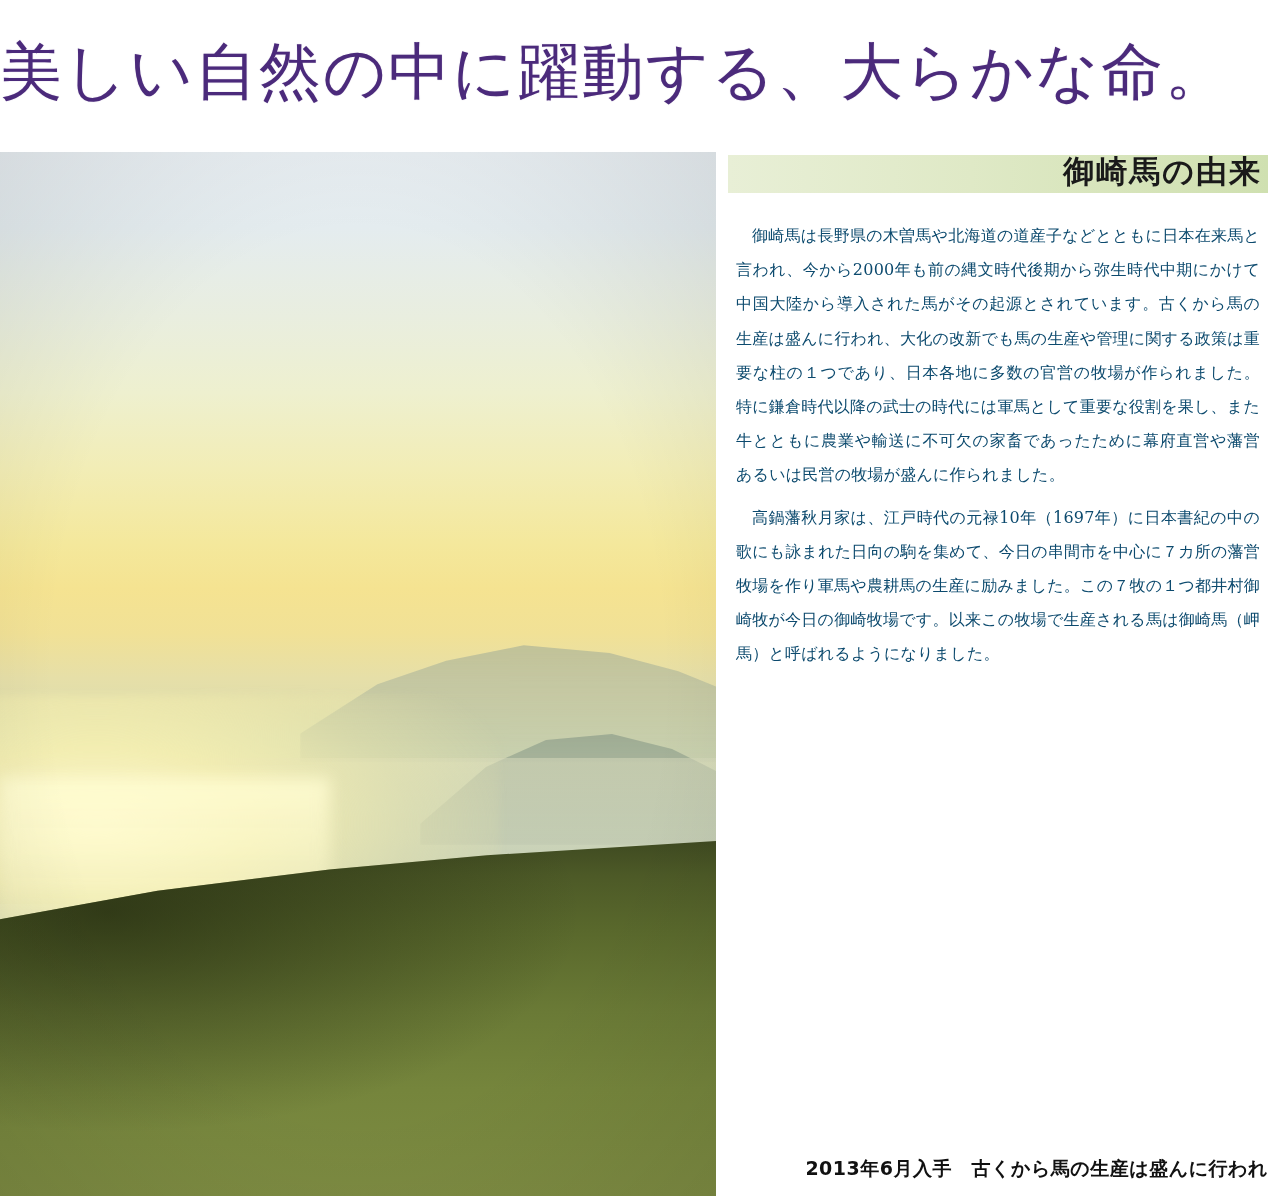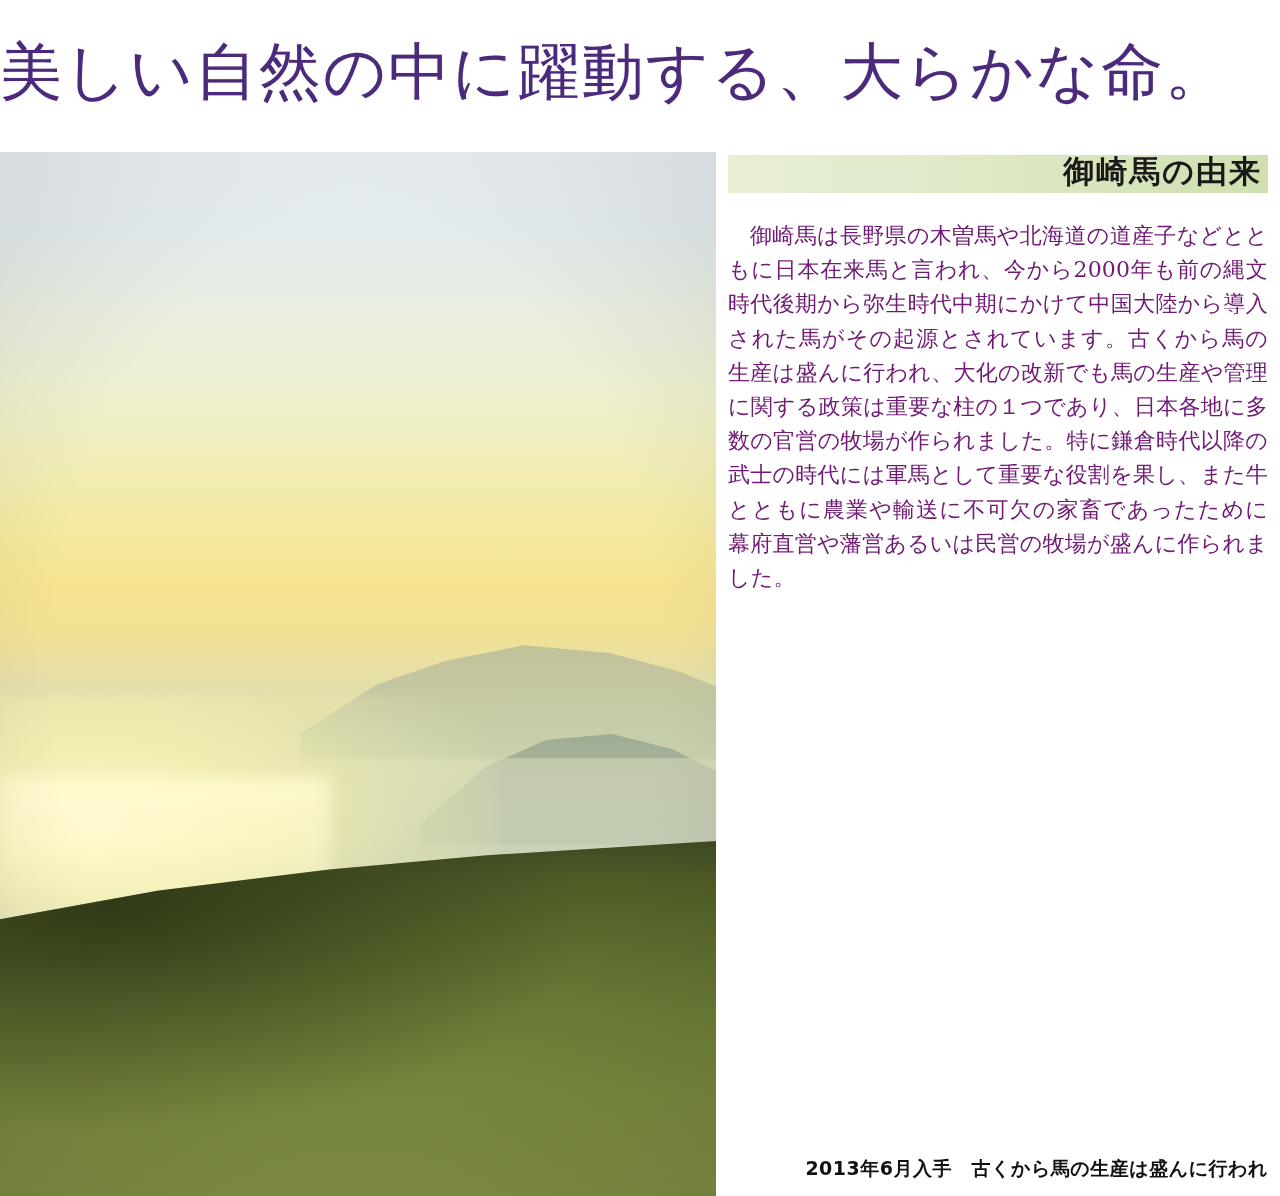--- a/index.html
+++ b/index.html
@@ -165,25 +165,25 @@
     right: 6px;
     top: -4px;
     font-family: "DejaVu Serif", "Liberation Serif", serif;
     font-size: 31px;
     font-weight: bold;
     color: #1a1a1a;
     letter-spacing: 2px;
     white-space: nowrap;
   }
   .body-text p {
-    margin: 0;
+    margin: 8px;
     font-family: "DejaVu Serif", "Liberation Serif", serif;
-    font-size: 22px;
+    font-size: 16px;
     line-height: 34.2px;
-    color: #701a75;
+    color: #0c4a6e;
     text-align: justify;
     text-indent: 1em;
     letter-spacing: 0.2px;
   }
   .credit {
     position: absolute;
     right: 12px;
     bottom: 14px;
     font-family: "DejaVu Sans", "Liberation Sans", sans-serif;
     font-size: 19px;
@@ -209,16 +209,17 @@
   <div class="field-dark"></div>
   <div class="vignette"></div>
 </div>
 
 <div class="article">
   <div class="section-head">
     <div class="title">御崎馬の由来</div>
   </div>
   <div class="body-text">
     <p>御崎馬は長野県の木曽馬や北海道の道産子などとともに日本在来馬と言われ、今から2000年も前の縄文時代後期から弥生時代中期にかけて中国大陸から導入された馬がその起源とされています。古くから馬の生産は盛んに行われ、大化の改新でも馬の生産や管理に関する政策は重要な柱の１つであり、日本各地に多数の官営の牧場が作られました。特に鎌倉時代以降の武士の時代には軍馬として重要な役割を果し、また牛とともに農業や輸送に不可欠の家畜であったために幕府直営や藩営あるいは民営の牧場が盛んに作られました。</p>
+    <p>高鍋藩秋月家は、江戸時代の元禄10年（1697年）に日本書紀の中の歌にも詠まれた日向の駒を集めて、今日の串間市を中心に７カ所の藩営牧場を作り軍馬や農耕馬の生産に励みました。この７牧の１つ都井村御崎牧が今日の御崎牧場です。以来この牧場で生産される馬は御崎馬（岬馬）と呼ばれるようになりました。</p>
   </div>
 </div>
 
 <div class="credit">2013年6月入手　古くから馬の生産は盛んに行われ</div>
 
 </body></html>

